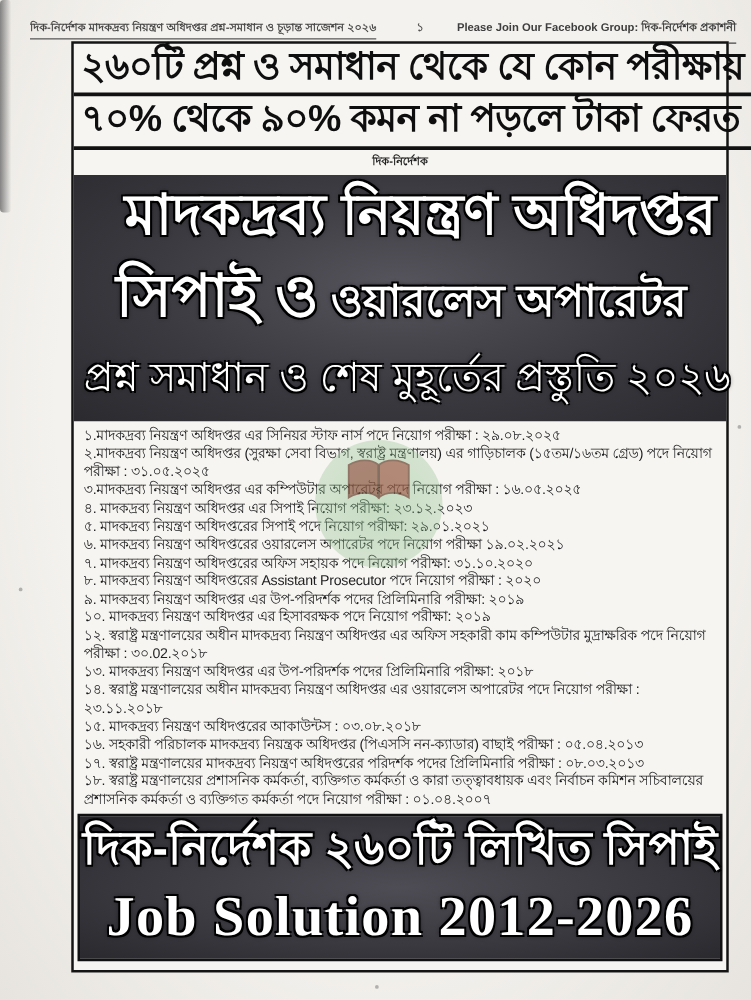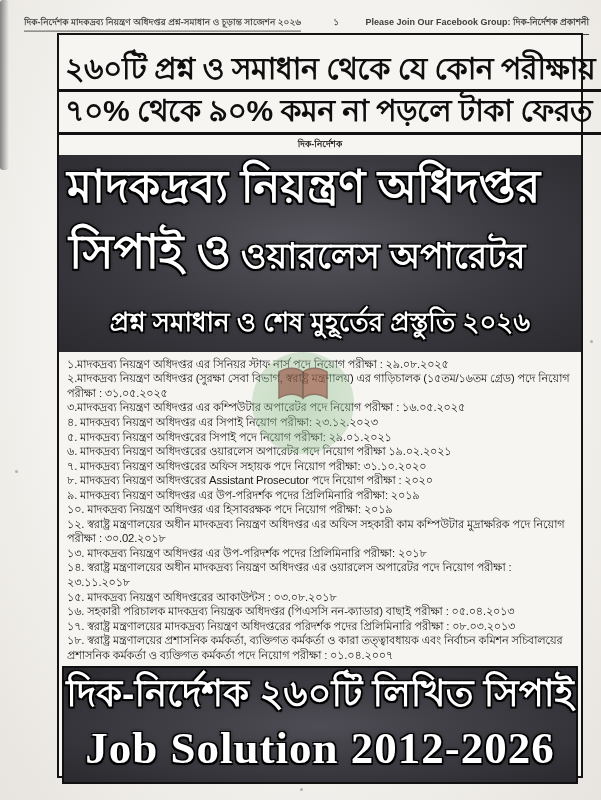--- a/index.html
+++ b/index.html
@@ -38,43 +38,43 @@
   .hdr-right{ border-bottom:1.5px solid #333; padding-bottom:4px; white-space:nowrap; opacity:.9; }
 
   
   .outer-box{
     position:absolute; left:57px; top:33px; width:526px; height:745px;
     border:2.5px solid #141414; background:#f7f5f1;
     display:flex; flex-direction:column;
   }
 
   
-  .banner{ text-align:center; padding-top:15px; }
+  .banner{ text-align:center; padding-top:0; }
   .banner-line{
     display:inline-block; font-weight:bold; color:#0e0e0e;
     font-size:30px; line-height:1.28; white-space:nowrap;
     border-bottom:3px solid #111; padding:0 6px 1px;
     letter-spacing:-.5px;
   }
   .publisher{
     text-align:center; font-size:9px; font-weight:bold; color:#222;
     padding:2px 0 3px;
   }
 
   
   .title-box{
     height:197px; flex:none; color:#fff;
     background:radial-gradient(ellipse at 50% 45%, #56545c 0%, #3b3a40 55%, #2b2a2f 100%);
     padding:4px 8px 6px; display:flex; flex-direction:column;
     text-shadow:-1.5px -1.5px 0 #000, 1.5px -1.5px 0 #000, -1.5px 1.5px 0 #000, 1.5px 1.5px 0 #000, 0 0 4px #000;
   }
-  .t1{ font-size:45px; font-weight:bold; text-align:left; line-height:1.25; white-space:nowrap; }
-  .t2{ font-size:47px; font-weight:bold; text-align:left; line-height:1.15; padding-left:2px; white-space:nowrap; margin-top:10px;}
+  .t1{ font-size:45px; font-weight:bold; text-align:right; line-height:1.25; white-space:nowrap; }
+  .t2{ font-size:47px; font-weight:bold; text-align:center; line-height:1.15; padding-left:2px; white-space:nowrap; margin-top:10px;}
   .t2 .t2-small{ font-size:35px; font-weight:bold; }
-  .t3{ font-size:26px; font-weight:bold; text-align:center; margin-top:auto; white-space:nowrap; }
+  .t3{ font-size:32px; font-weight:normal; text-align:center; margin-top:auto; white-space:nowrap; }
 
   
   .exam-list{
     flex:1; padding:5px 4px 2px 8px; color:#1d1d1f;
     font-size:11.3px; line-height:14.55px; font-weight:500;
     letter-spacing:-.2px;
   }
   .exam-item{ white-space:normal; }
 
   

